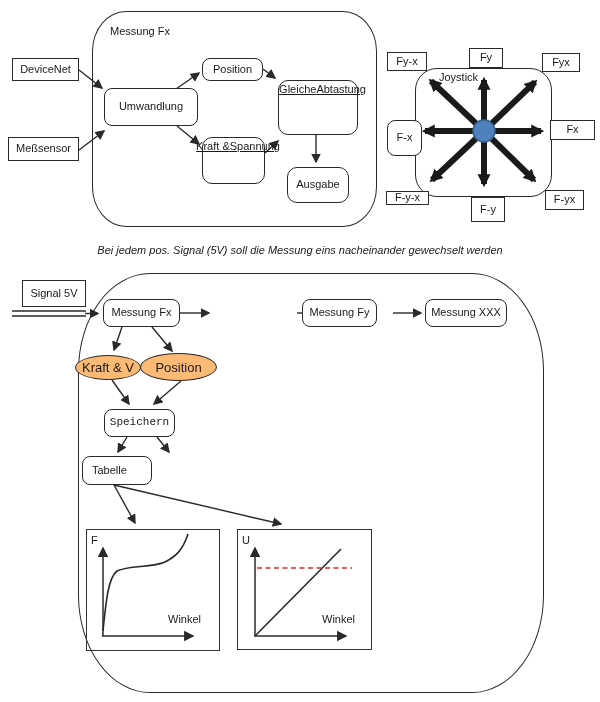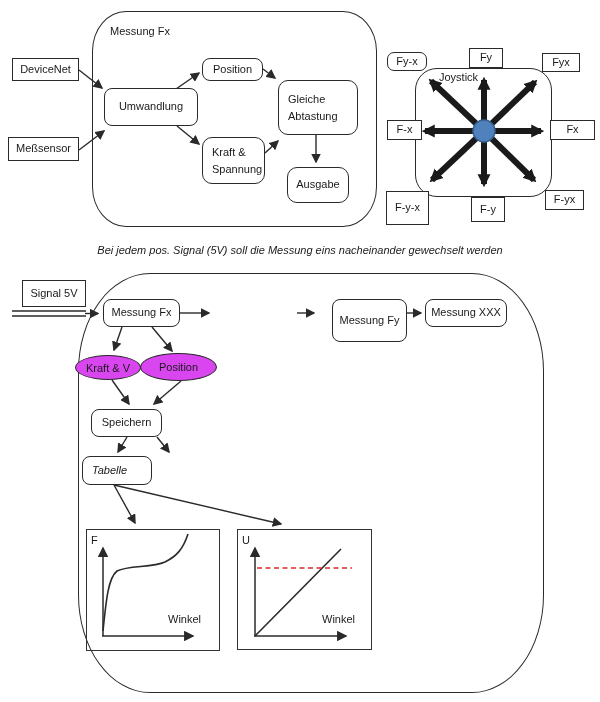--- a/index.html
+++ b/index.html
@@ -8,27 +8,27 @@
     font-family:"Liberation Sans",sans-serif;color:#1a1a1a;
   }
   svg.overlay{position:absolute;left:0;top:0;pointer-events:none;}
   .box{
     position:absolute;border:1.4px solid #2a2a2a;background:#ffffff;
     display:flex;align-items:center;justify-content:center;
     font-size:11px;line-height:1.2;box-sizing:border-box;white-space:nowrap;
   }
   .rounded{border-radius:8px;}
   .rounded10{border-radius:10px;}
-  .leftalign{justify-content:flex-start;padding-left:9px;font-style:italic;}
-  .multi{flex-direction:column;align-items:flex-start;justify-content:center;padding-left:9px;line-height:1.5;}
+  .leftalign{justify-content:flex-start;padding-left:9px;}
+  .multi{flex-direction:row;align-items:flex-start;justify-content:center;padding-left:9px;line-height:1.5;text-decoration:underline;}
   .container{position:absolute;border:1.5px solid #2a2a2a;background:transparent;box-sizing:border-box;}
   .floatlabel{position:absolute;font-size:11px;white-space:nowrap;}
   .ellipse{
-    position:absolute;border:1.4px solid #2a2a2a;background:#d946ef;border-radius:50%;
-    display:flex;align-items:center;justify-content:center;font-size:11px;box-sizing:border-box;white-space:nowrap;
+    position:absolute;border:1.4px solid #2a2a2a;background:#fdba74;border-radius:50%;
+    display:flex;align-items:center;justify-content:center;font-size:13px;box-sizing:border-box;white-space:nowrap;
   }
   .chartbox{position:absolute;border:1.6px solid #333;background:transparent;box-sizing:border-box;}
 </style>
 </head>
 <body>
 
 <div class="canvas">
 
   <div class="container" style="left:92px;top:11px;width:285px;height:216px;border-radius:34px/40px;"></div>
 
@@ -130,69 +130,69 @@
     <span>Gleiche</span>
     <span>Abtastung</span>
   </div>
 
   <div class="box rounded10" style="left:287px;top:167px;width:62px;height:36px;">
     <span>Ausgabe</span>
   </div>
 
   <div class="floatlabel" style="left:439px;top:71px;">Joystick</div>
 
-  <div class="box" style="left:387px;top:52px;width:40px;height:19px;border-radius:7px;">
+  <div class="box" style="left:387px;top:52px;width:40px;height:19px;">
     <span>Fy-x</span>
   </div>
   <div class="box" style="left:469px;top:48px;width:34px;height:20px;">
     <span>Fy</span>
   </div>
   <div class="box" style="left:542px;top:53px;width:38px;height:19px;">
     <span>Fyx</span>
   </div>
-  <div class="box" style="left:387px;top:120px;width:35px;height:20px;">
+  <div class="box" style="left:387px;top:120px;width:35px;height:36px;border-radius:8px;">
     <span>F-x</span>
   </div>
   <div class="box" style="left:550px;top:120px;width:45px;height:20px;">
     <span>Fx</span>
   </div>
-  <div class="box" style="left:386px;top:191px;width:43px;height:34px;">
+  <div class="box" style="left:386px;top:191px;width:43px;height:14px;">
     <span>F-y-x</span>
   </div>
   <div class="box" style="left:471px;top:197px;width:34px;height:25px;">
     <span>F-y</span>
   </div>
   <div class="box" style="left:545px;top:190px;width:39px;height:20px;">
     <span>F-yx</span>
   </div>
 
   <div class="floatlabel" style="left:0;top:244px;width:600px;text-align:center;font-style:italic;">Bei jedem pos. Signal (5V) soll die Messung eins nacheinander gewechselt werden</div>
 
   <div class="box" style="left:22px;top:280px;width:64px;height:27px;border-width:1.5px;">
     <span>Signal 5V</span>
   </div>
 
   <div class="box rounded" style="left:103px;top:299px;width:77px;height:28px;">
     <span>Messung Fx</span>
   </div>
-  <div class="box rounded" style="left:332px;top:299px;width:75px;height:43px;">
+  <div class="box rounded" style="left:302px;top:299px;width:75px;height:28px;">
     <span>Messung Fy</span>
   </div>
   <div class="box rounded" style="left:425px;top:299px;width:82px;height:28px;">
     <span>Messung XXX</span>
   </div>
 
   <div class="ellipse" style="left:75px;top:355px;width:66px;height:25px;">
     <span>Kraft &amp; V</span>
   </div>
   <div class="ellipse" style="left:140px;top:353px;width:77px;height:28px;">
     <span>Position</span>
   </div>
 
-  <div class="box rounded" style="left:91px;top:409px;width:71px;height:28px;">
+  <div class="box rounded" style="left:104px;top:409px;width:71px;height:28px;font-family:Liberation Mono, monospace;">
     <span>Speichern</span>
   </div>
 
   <div class="box rounded leftalign" style="left:82px;top:456px;width:70px;height:29px;">
     <span>Tabelle</span>
   </div>
 
   <div class="floatlabel" style="left:91px;top:534px;">F</div>
   <div class="floatlabel" style="left:168px;top:613px;">Winkel</div>
   <div class="floatlabel" style="left:242px;top:534px;">U</div>

